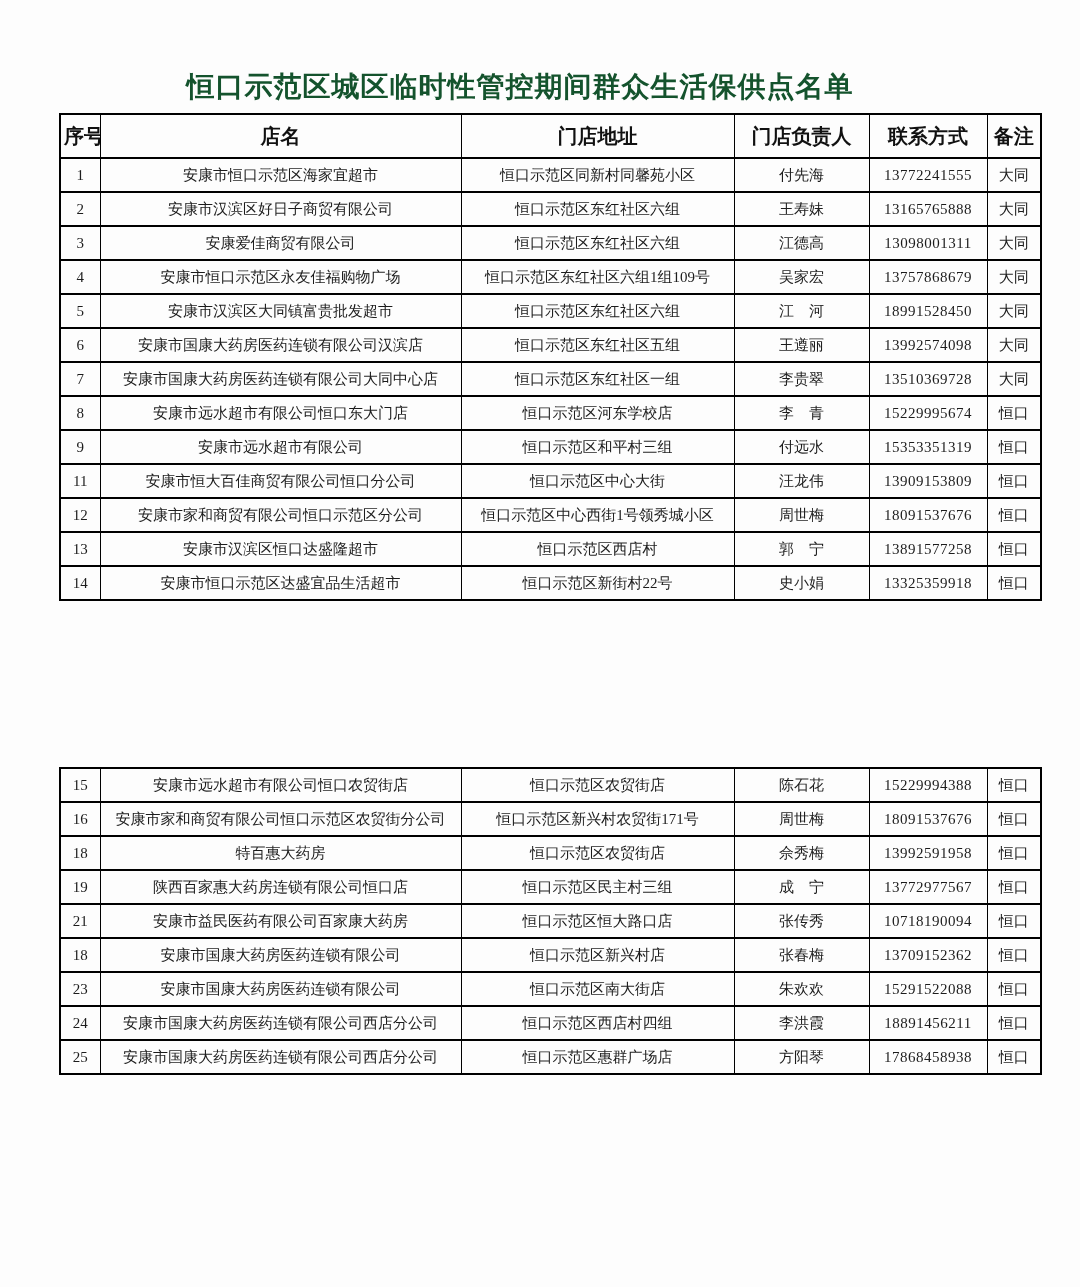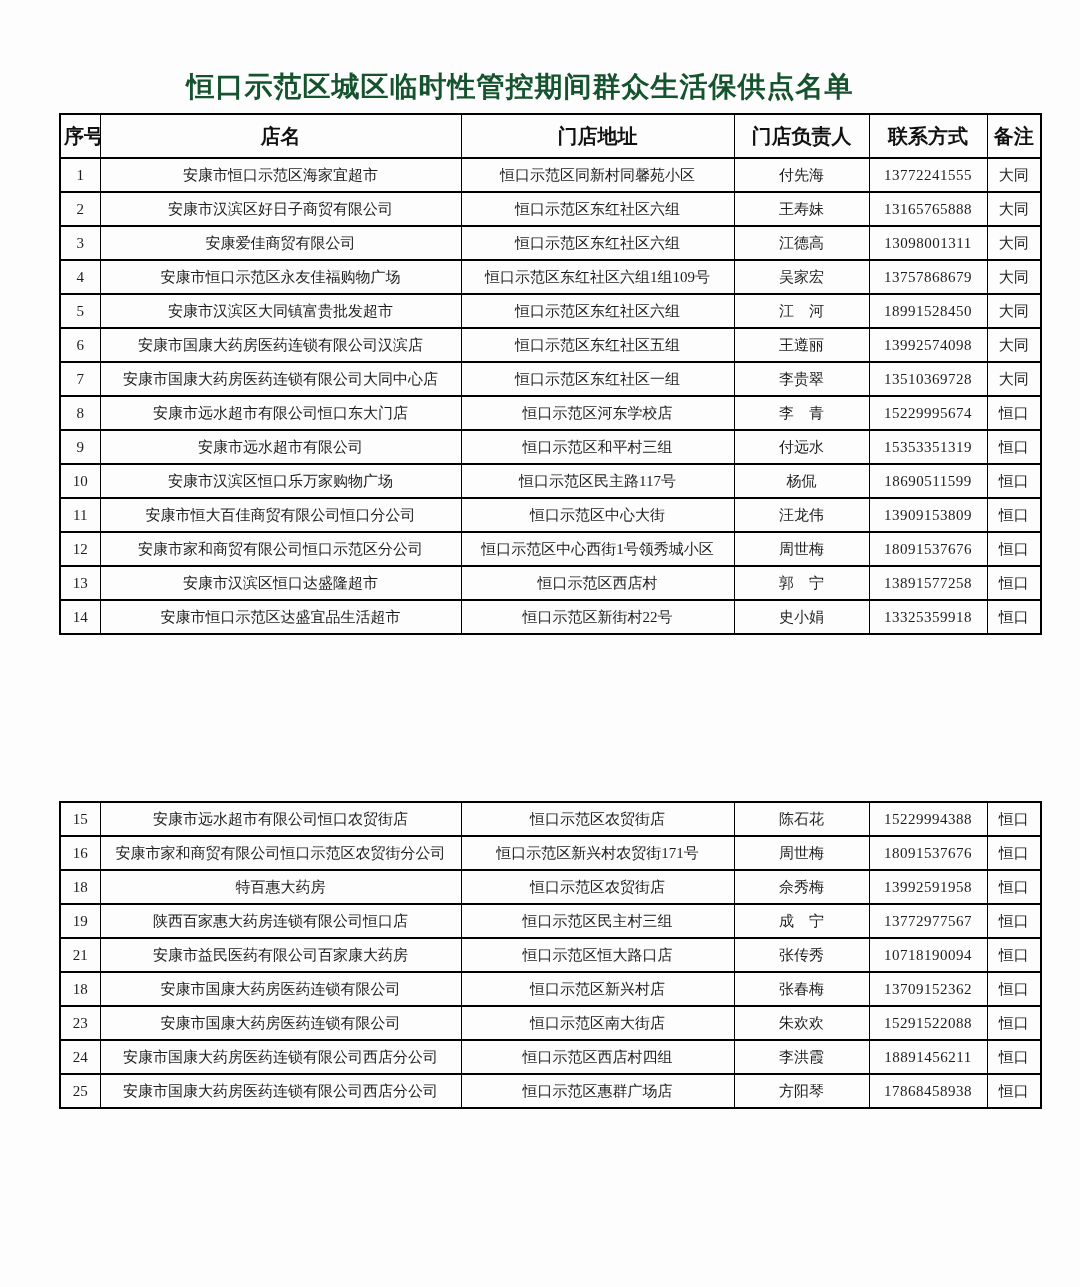--- a/index.html
+++ b/index.html
@@ -165,28 +165,20 @@
           </tr>
           <tr>
             <td class="c0">9</td>
             <td class="c1">安康市远水超市有限公司</td>
             <td class="c2">恒口示范区和平村三组</td>
             <td class="c3">付远水</td>
             <td class="c4">15353351319</td>
             <td class="c5">恒口</td>
           </tr>
           <tr>
-            <td class="c0">10</td>
-            <td class="c1">安康市汉滨区恒口乐万家购物广场</td>
-            <td class="c2">恒口示范区民主路117号</td>
-            <td class="c3">杨侃</td>
-            <td class="c4">18690511599</td>
-            <td class="c5">恒口</td>
-          </tr>
-          <tr>
             <td class="c0">11</td>
             <td class="c1">安康市恒大百佳商贸有限公司恒口分公司</td>
             <td class="c2">恒口示范区中心大街</td>
             <td class="c3">汪龙伟</td>
             <td class="c4">13909153809</td>
             <td class="c5">恒口</td>
           </tr>
           <tr>
             <td class="c0">12</td>
             <td class="c1">安康市家和商贸有限公司恒口示范区分公司</td>

